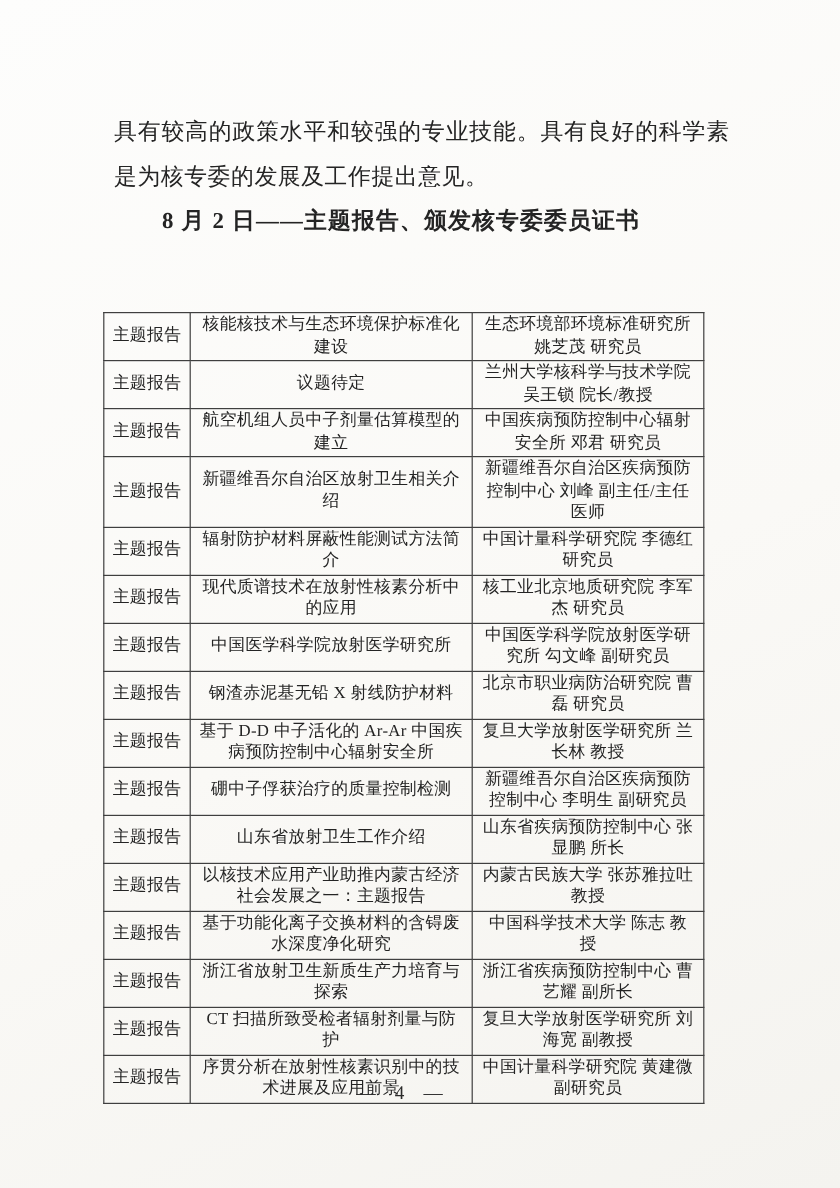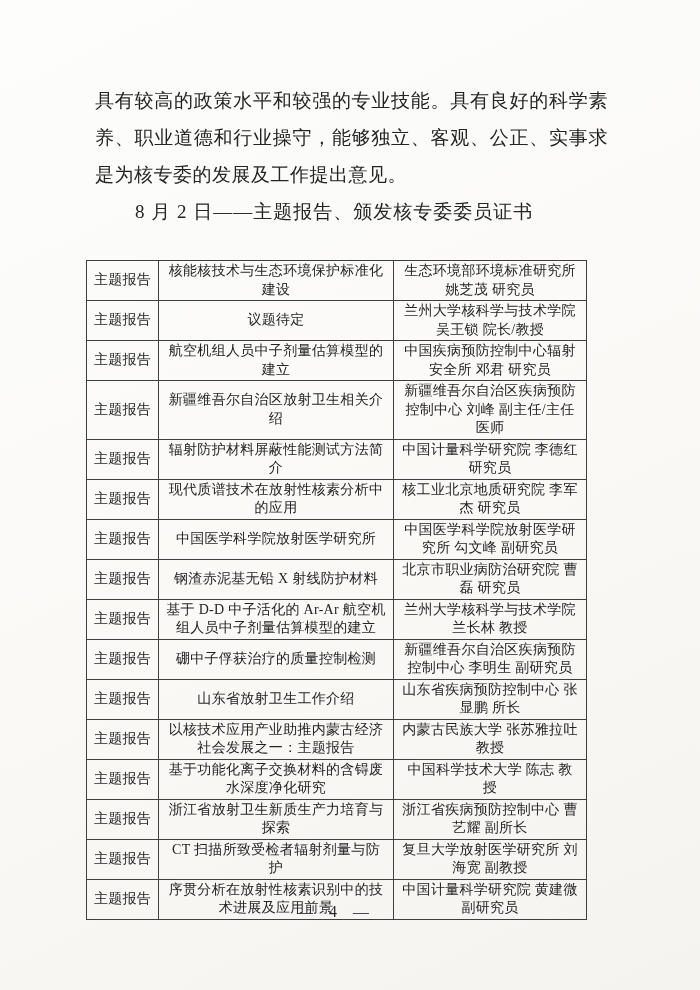--- a/index.html
+++ b/index.html
@@ -9,39 +9,40 @@
     height: 990px;
     background: linear-gradient(155deg, #fdfdfc 0%, #faf9f6 55%, #f4f3ef 100%);
     font-family: "Liberation Serif", "DejaVu Serif", serif;
     color: #242424;
     overflow: hidden;
     box-sizing: border-box;
   }
   .body-text {
     position: absolute;
     left: 95px;
-    top: 82px;
+    top: 92px;
     width: 513px;
     font-size: 19px;
     line-height: 37px;
     letter-spacing: 0.5px;
   }
   .para-line {
     white-space: nowrap;
     text-align: justify;
     text-align-last: justify;
   }
   .para-line.last {
     text-align: center;
     text-align-last: left;
   }
   .heading {
     text-indent: 40px;
     white-space: nowrap;
     letter-spacing: 1px;
+    font-weight: bold;
   }
   .report-table {
     position: absolute;
     left: 86px;
     top: 260px;
     width: 500px;
     border-collapse: collapse;
     table-layout: fixed;
     font-size: 14px;
   }
@@ -69,21 +70,20 @@
   }
 </style>
 </head>
 <body>
 
 <div class="page">
 
   <div class="body-text">
     <div class="para">
       <div class="para-line">具有较高的政策水平和较强的专业技能。具有良好的科学素</div>
-      <div class="para-line">养、职业道德和行业操守，能够独立、客观、公正、实事求</div>
       <div class="para-line last">是为核专委的发展及工作提出意见。</div>
     </div>
     <div class="heading">8 月 2 日——主题报告、颁发核专委委员证书</div>
   </div>
 
   <table class="report-table">
     <colgroup>
       <col style="width:72px">
       <col style="width:235px">
       <col style="width:193px">
@@ -132,22 +132,22 @@
     </tr>
 
     <tr>
       <td class="cat">主题报告</td>
       <td class="title">钢渣赤泥基无铅 X 射线防护材料</td>
       <td class="speaker">北京市职业病防治研究院 曹磊 研究员</td>
     </tr>
 
     <tr>
       <td class="cat">主题报告</td>
-      <td class="title">基于 D-D 中子活化的 Ar-Ar 航空机组人员中子剂量估算模型的建立</td>
-      <td class="speaker">兰州大学核科学与技术学院 兰长林 教授</td>
+      <td class="title">基于 D-D 中子活化的 Ar-Ar 中国疾病预防控制中心辐射安全所</td>
+      <td class="speaker">复旦大学放射医学研究所 兰长林 教授</td>
     </tr>
 
     <tr>
       <td class="cat">主题报告</td>
       <td class="title">硼中子俘获治疗的质量控制检测</td>
       <td class="speaker">新疆维吾尔自治区疾病预防控制中心 李明生 副研究员</td>
     </tr>
 
     <tr>
       <td class="cat">主题报告</td>

